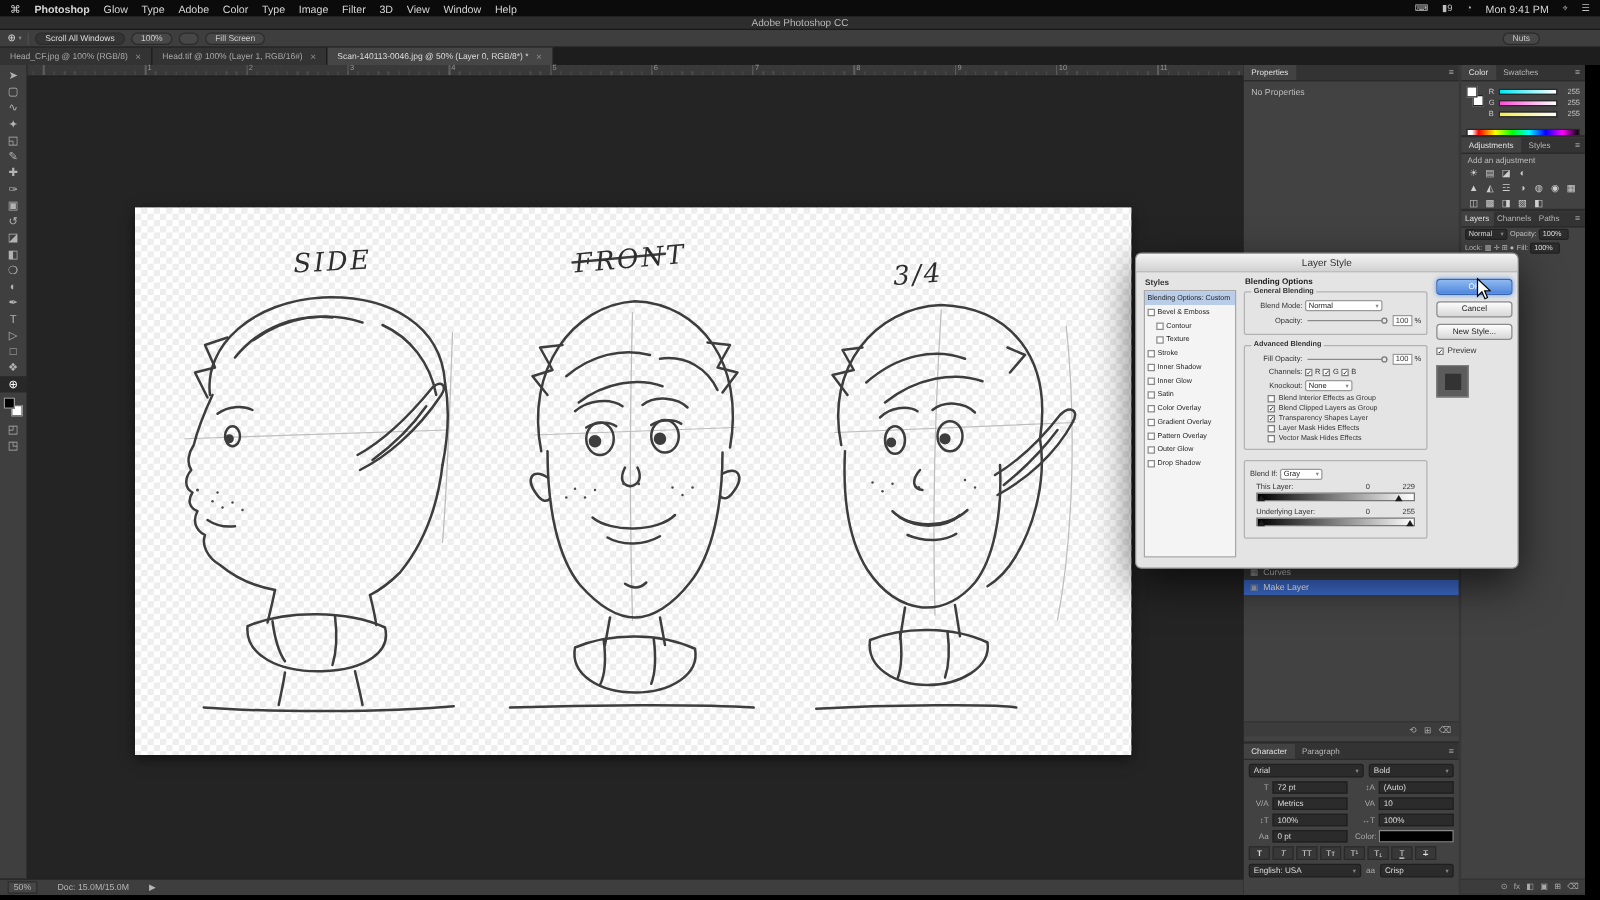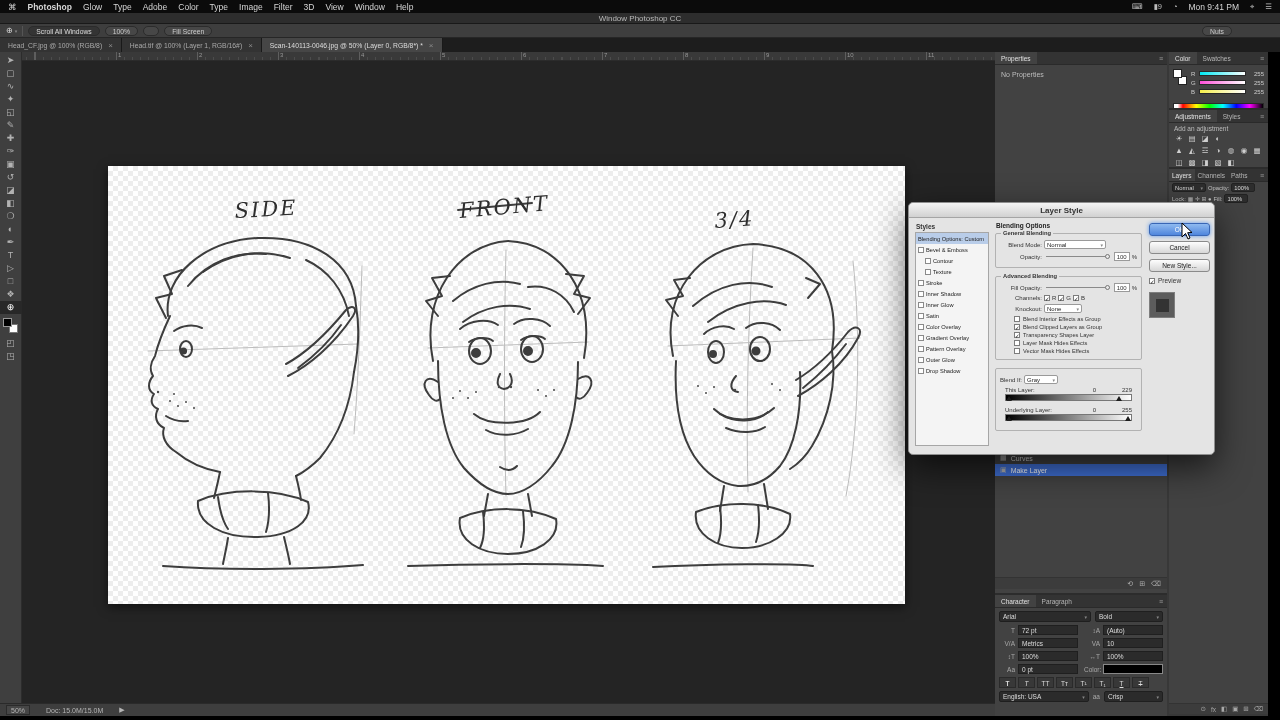--- a/index.html
+++ b/index.html
@@ -122,21 +122,21 @@
     line-height:11px;text-align:center;}
   .cstyles .it{font-style:italic;}
   .cstyles .un{text-decoration:underline;}
   .cstyles .st{text-decoration:line-through;}
   .clangrow{display:flex;gap:4px;align-items:center;font-size:6.5px;color:#aaa;}
 
   
   .dialog{position:absolute;left:908px;top:202px;width:307px;height:253px;background:#e4e4e4;border:1px solid #8f8f8f;
     border-radius:5px;box-shadow:0 12px 34px rgba(0,0,0,.65);z-index:50;color:#222;}
   .dtitle{height:15px;background:linear-gradient(#f4f4f4,#d1d1d1);border-bottom:1px solid #a5a5a5;
-    border-radius:5px 5px 0 0;text-align:center;font-size:8px;font-weight:bold;color:#333;line-height:15px;}
+    border-radius:5px 5px 0 0;text-align:center;font-size:8px;font-weight:normal;color:#333;line-height:15px;}
   .dstyles{position:absolute;left:6px;top:20px;width:74px;bottom:6px;}
   .dstyles .hdr{font-size:6.5px;font-weight:bold;color:#333;margin:0 0 2px 1px;}
   .dlist{border:1px solid #a6a6a6;background:#f4f4f4;height:calc(100% - 11px);}
   .ditem{height:11px;display:flex;align-items:center;gap:2px;padding:0 2px;font-size:5.7px;color:#222;white-space:nowrap;}
   .ditem.sel{background:#b9cde9;}
   .ditem.ind{padding-left:9px;}
   .dcheck{width:6px;height:6px;border:1px solid #8a8a8a;background:#fff;flex:none;font-size:5px;line-height:6px;text-align:center;}
   .dmain{position:absolute;left:86px;top:19px;width:147px;}
   .dsect{font-size:6.5px;font-weight:bold;margin:0 0 4px 1px;}
   .grp{border:1px solid #b2b2b2;border-radius:2px;position:relative;margin-bottom:8px;padding:6px 4px 3px;}
@@ -187,21 +187,21 @@
     <span>Help</span>
     <span class="sp"></span>
     <span class="stat">⌨</span>
     <span class="stat">▮9</span>
     <span class="stat">◔</span>
     <span>Mon 9:41 PM</span>
     <span class="stat">⌖</span>
     <span class="stat">☰</span>
   </div>
 
-  <div class="titlebar">Window Photoshop CC</div>
+  <div class="titlebar">Adobe Photoshop CC</div>
 
   <div class="optionsbar">
     <span class="toolpreset">
       <span>⊕</span>
         <span style="font-size:5px;color:#888;">▾</span>
     </span>
     <span class="osep"></span>
     <span class="obtn pressed">Scroll All Windows</span>
     <span class="obtn">100%</span>
     <span class="obtn"></span>

